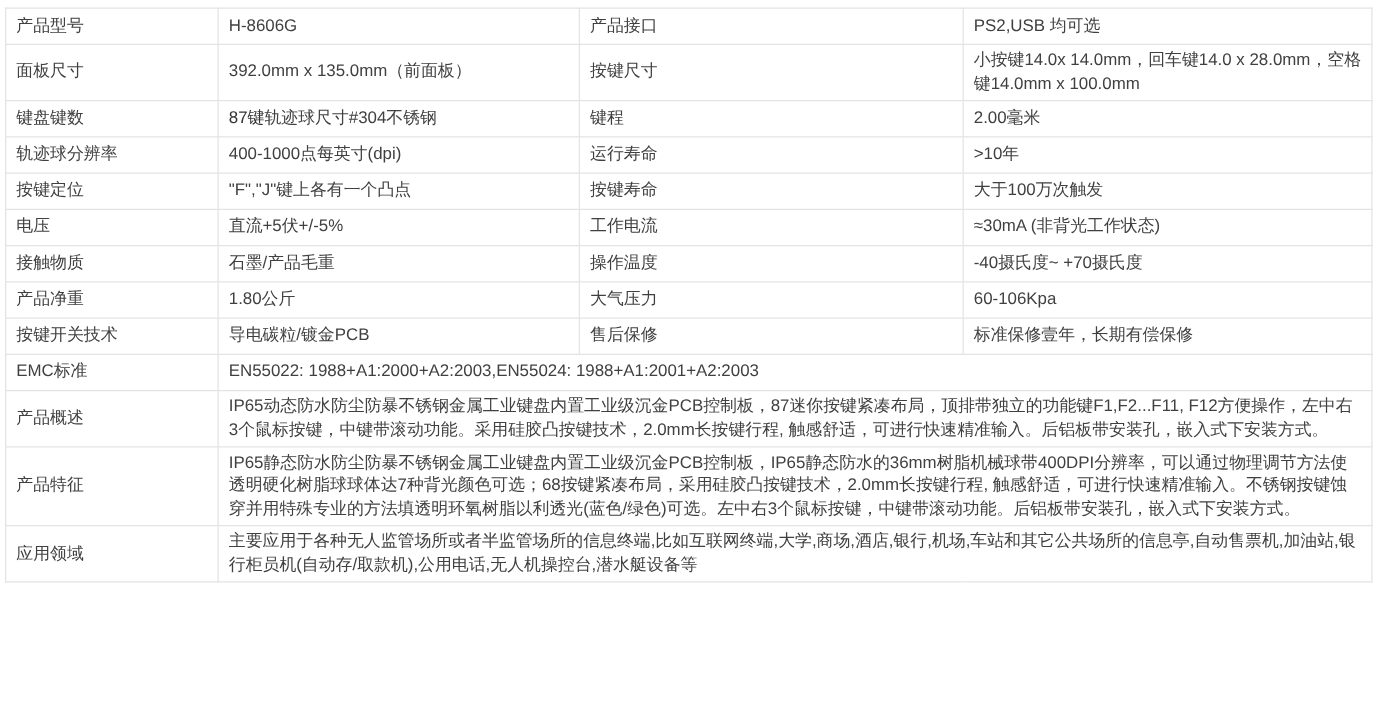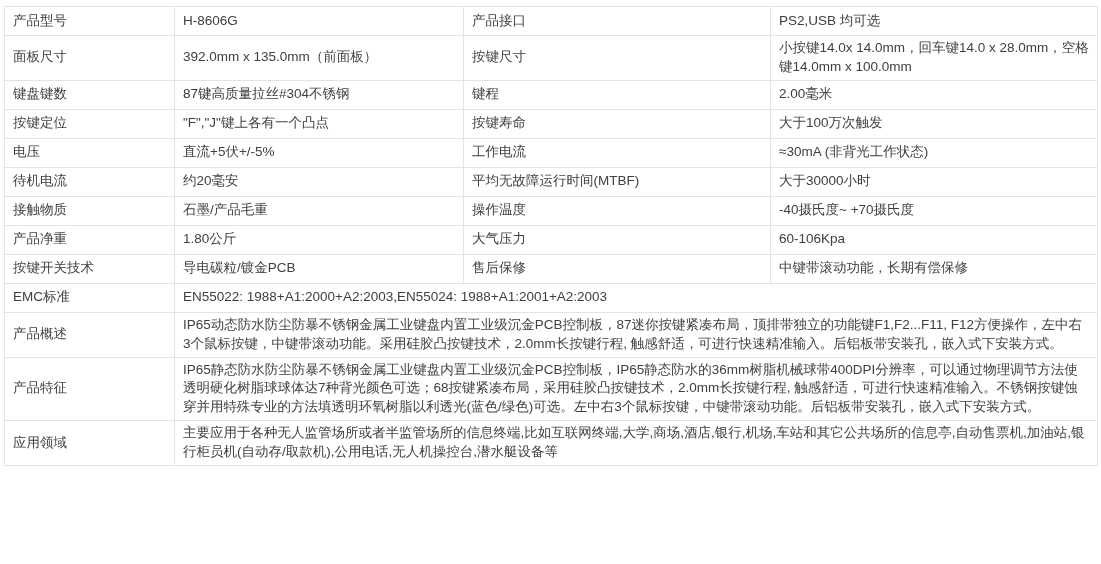--- a/index.html
+++ b/index.html
@@ -57,59 +57,59 @@
           <td class="value-cell">PS2,USB 均可选</td>
         </tr>
         <tr>
           <td class="label-cell">面板尺寸</td>
           <td class="value-cell">392.0mm x 135.0mm（前面板）</td>
           <td class="label-cell">按键尺寸</td>
           <td class="value-cell">小按键14.0x 14.0mm，回车键14.0 x 28.0mm，空格键14.0mm x 100.0mm</td>
         </tr>
         <tr>
           <td class="label-cell">键盘键数</td>
-          <td class="value-cell"><b>87键</b><span>高质量拉丝#304不锈钢</span></td>
+          <td class="value-cell"><b>87键</b><span>轨迹球尺寸#304不锈钢</span></td>
           <td class="label-cell">键程</td>
           <td class="value-cell">2.00毫米</td>
+        </tr>
+        <tr>
+          <td class="label-cell">轨迹球分辨率</td>
+          <td class="value-cell">400-1000点每英寸(dpi)</td>
+          <td class="label-cell">运行寿命</td>
+          <td class="value-cell">&gt;10年</td>
         </tr>
         <tr>
           <td class="label-cell">按键定位</td>
           <td class="value-cell">"F","J"键上各有一个凸点</td>
           <td class="label-cell">按键寿命</td>
           <td class="value-cell">大于100万次触发</td>
         </tr>
         <tr>
           <td class="label-cell">电压</td>
           <td class="value-cell">直流+5伏+/-5%</td>
           <td class="label-cell">工作电流</td>
           <td class="value-cell">≈30mA (非背光工作状态)</td>
-        </tr>
-        <tr>
-          <td class="label-cell">待机电流</td>
-          <td class="value-cell">约20毫安</td>
-          <td class="label-cell">平均无故障运行时间(MTBF)</td>
-          <td class="value-cell">大于30000小时</td>
         </tr>
         <tr>
           <td class="label-cell">接触物质</td>
           <td class="value-cell">石墨/产品毛重</td>
           <td class="label-cell">操作温度</td>
           <td class="value-cell">-40摄氏度~ +70摄氏度</td>
         </tr>
         <tr>
           <td class="label-cell">产品净重</td>
           <td class="value-cell">1.80公斤</td>
           <td class="label-cell">大气压力</td>
           <td class="value-cell">60-106Kpa</td>
         </tr>
         <tr>
           <td class="label-cell">按键开关技术</td>
           <td class="value-cell">导电碳粒/镀金PCB</td>
           <td class="label-cell">售后保修</td>
-          <td class="value-cell">中键带滚动功能，长期有偿保修</td>
+          <td class="value-cell">标准保修壹年，长期有偿保修</td>
         </tr>
         <tr>
           <td class="label-cell">EMC标准</td>
           <td class="value-cell" colspan="3">EN55022: 1988+A1:2000+A2:2003,EN55024: 1988+A1:2001+A2:2003</td>
         </tr>
         <tr>
           <td class="label-cell">产品概述</td>
           <td class="value-cell" colspan="3">IP65动态防水防尘防暴不锈钢金属工业键盘内置工业级沉金PCB控制板，87迷你按键紧凑布局，顶排带独立的功能键F1,F2...F11, F12方便操作，左中右3个鼠标按键，中键带滚动功能。采用硅胶凸按键技术，2.0mm长按键行程, 触感舒适，可进行快速精准输入。后铝板带安装孔，嵌入式下安装方式。</td>
         </tr>
         <tr>

